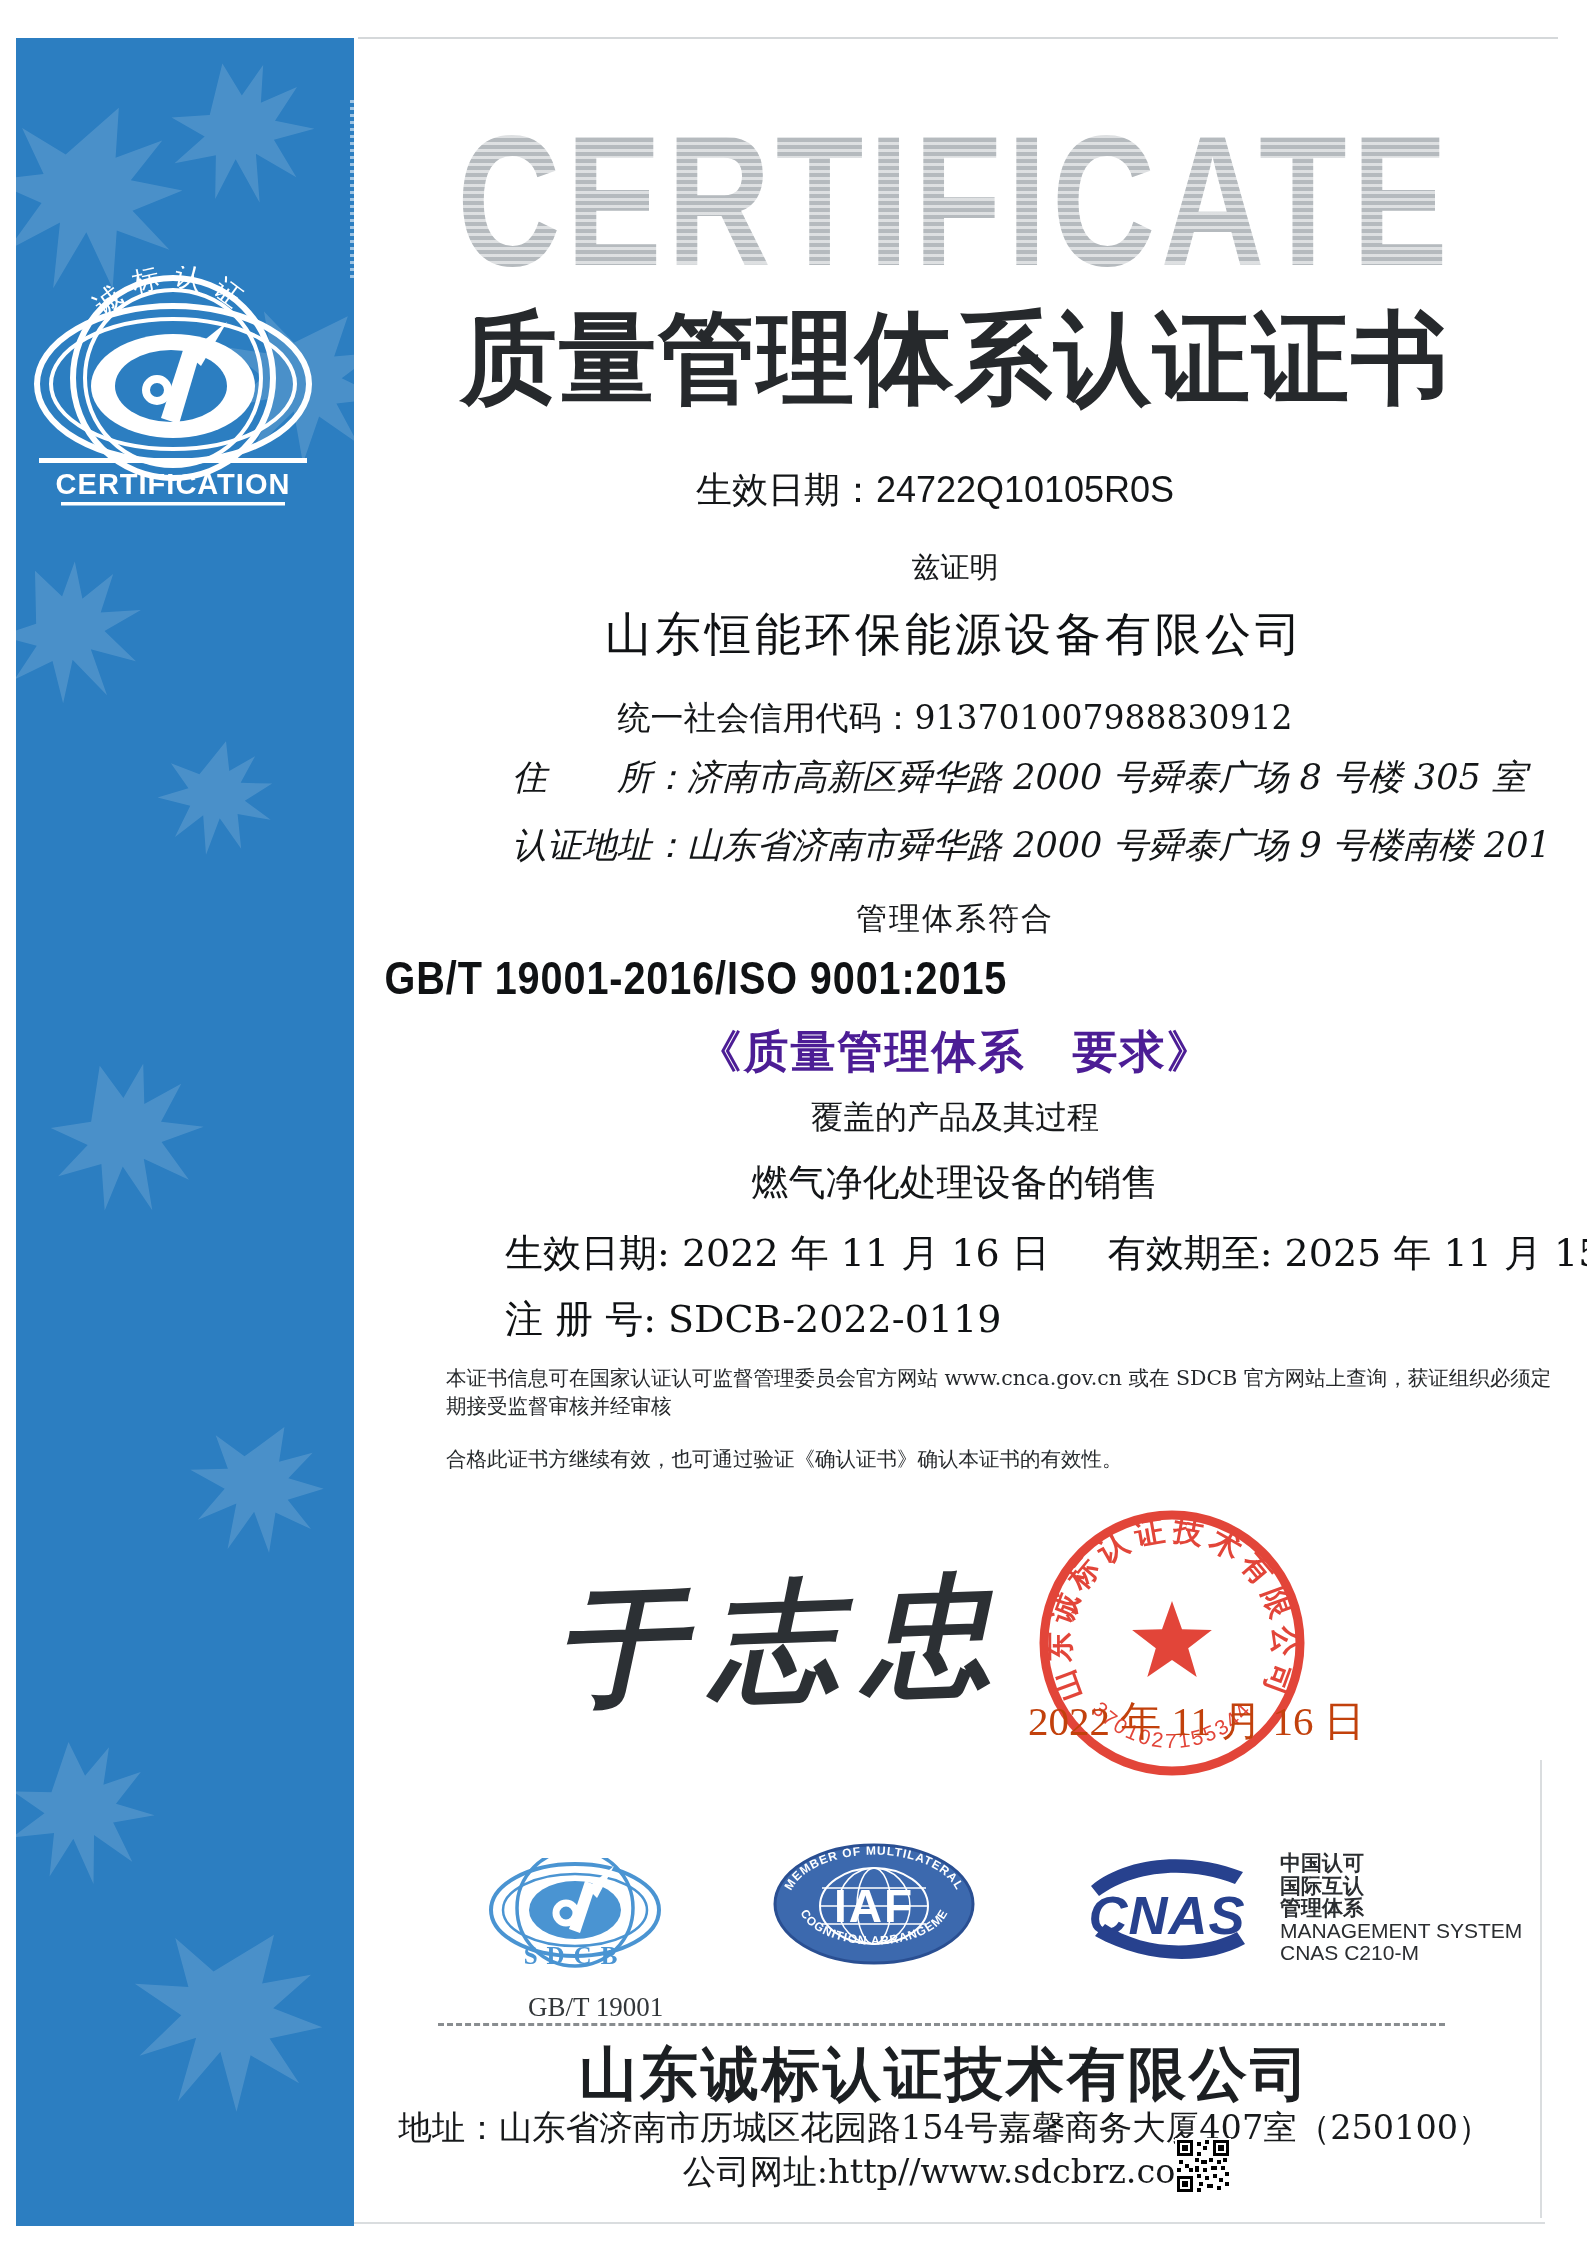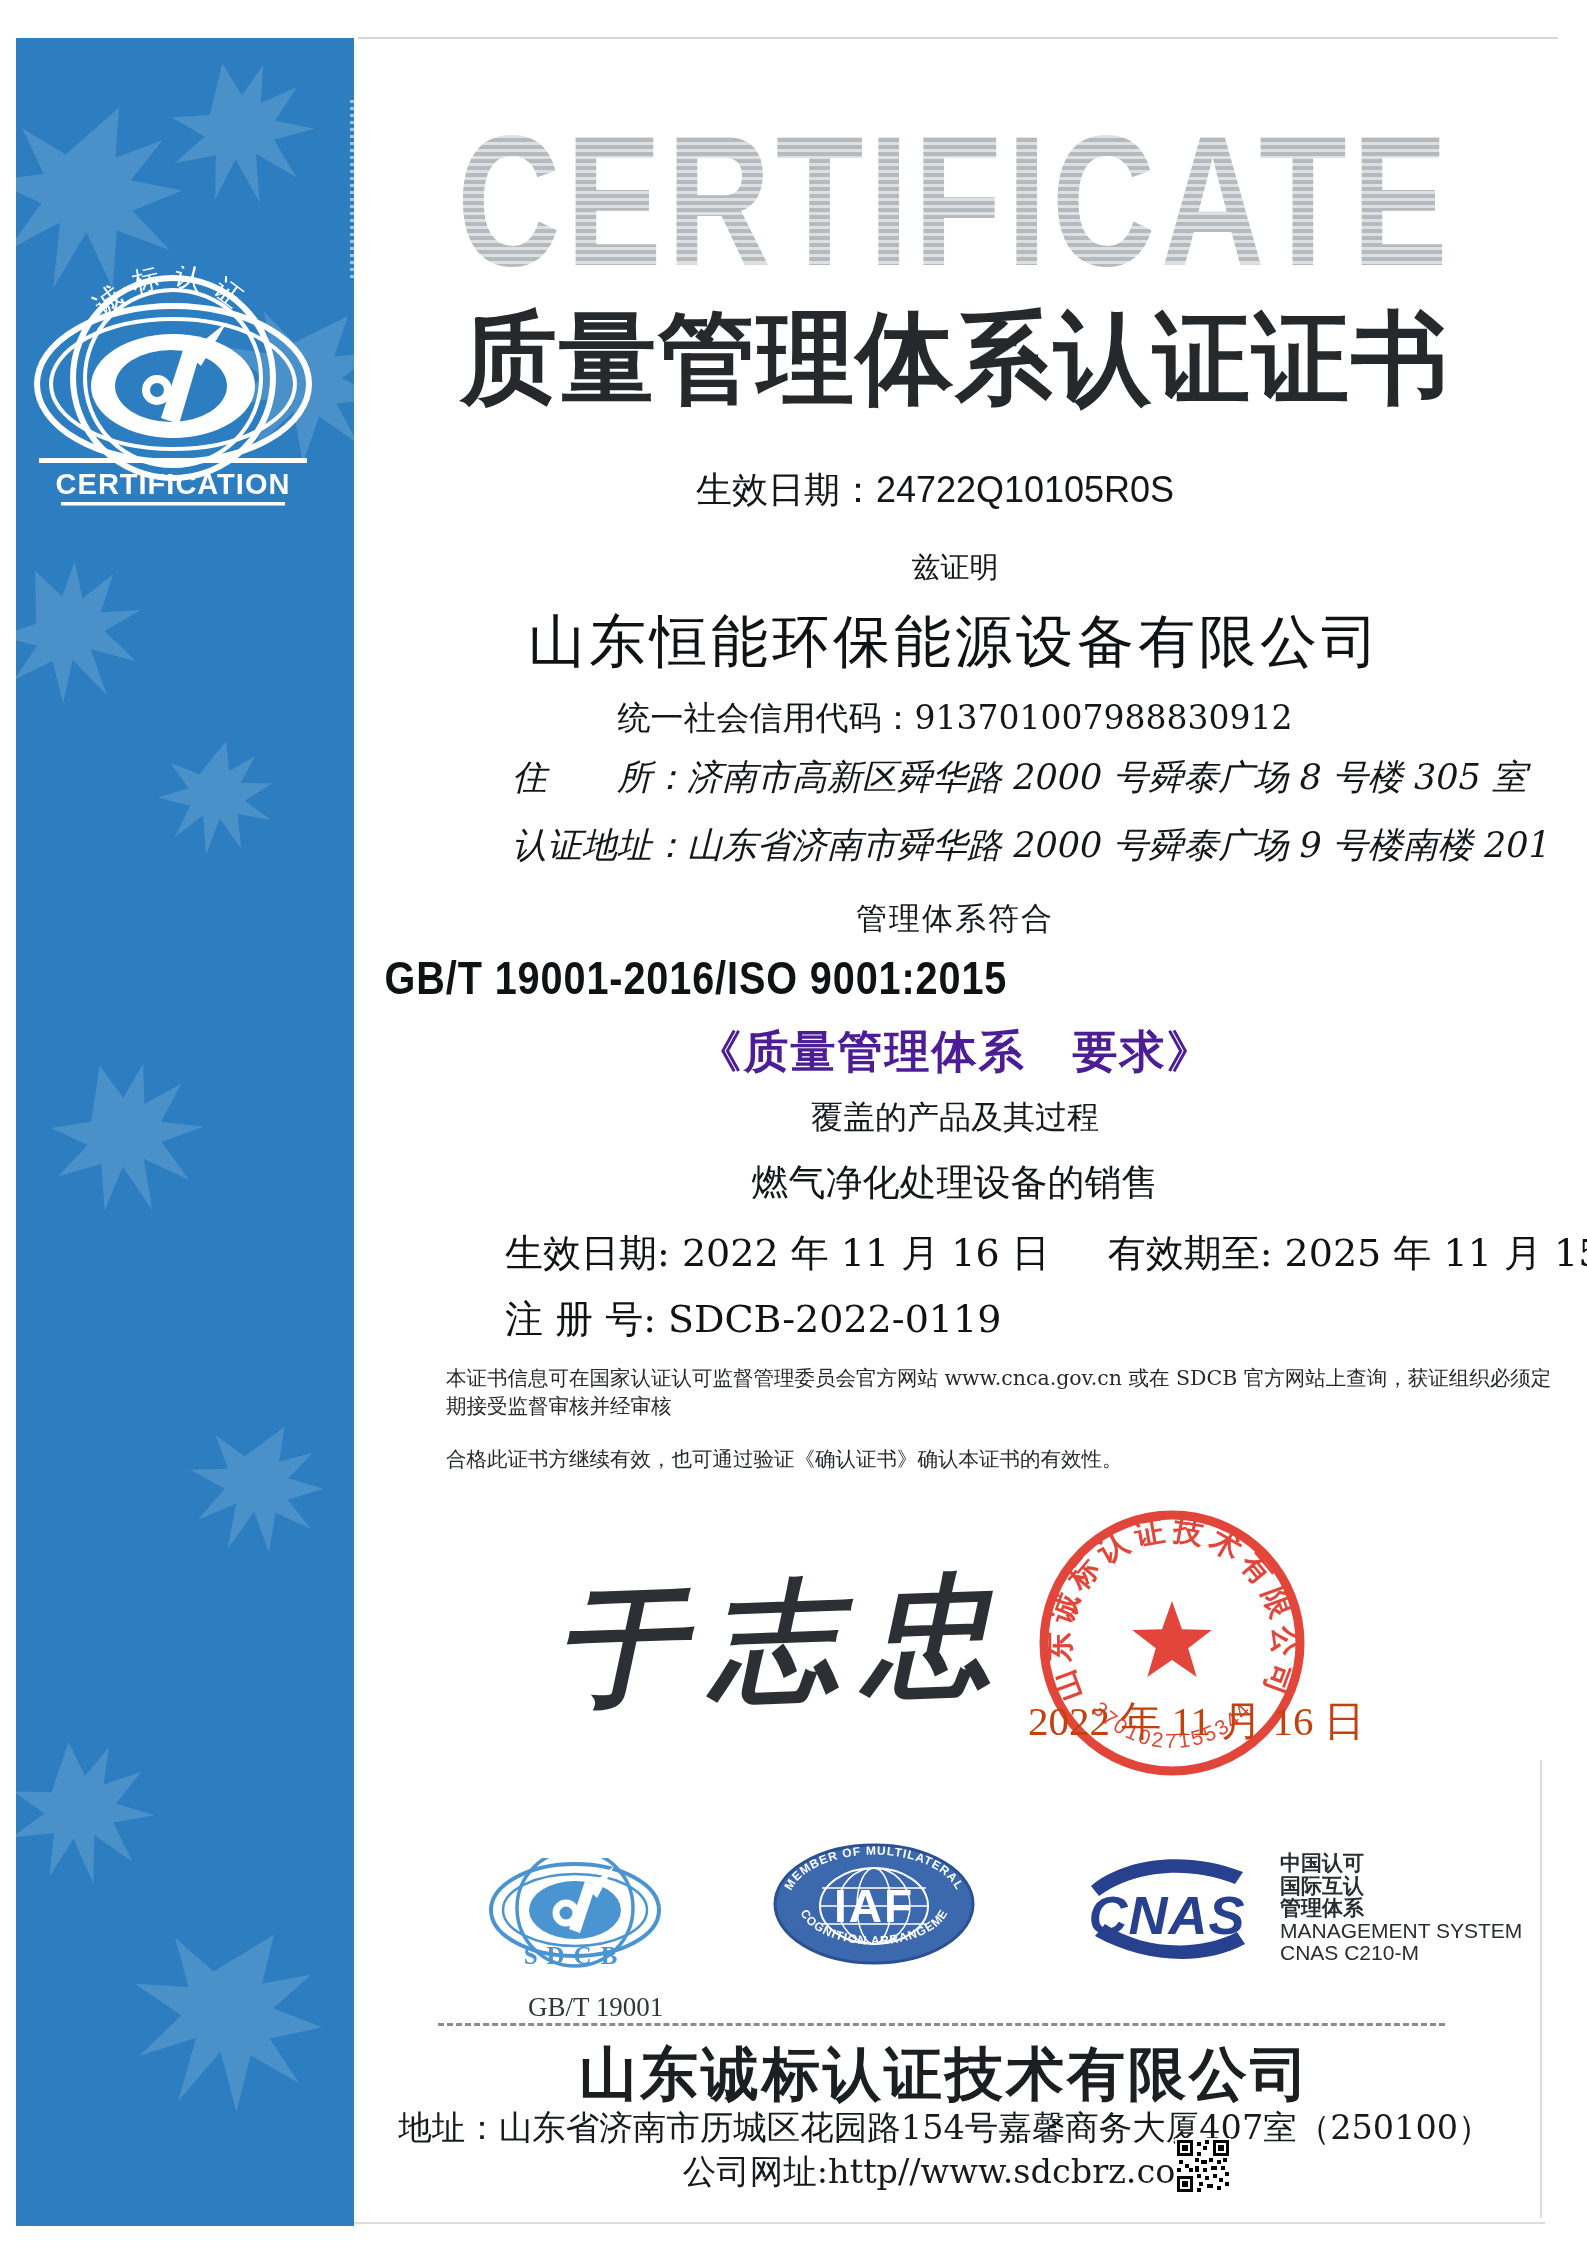--- a/index.html
+++ b/index.html
@@ -22,21 +22,21 @@
 
   .main-title{position:absolute;left:350px;top:292px;width:1210px;text-align:center;
     font-family:"Liberation Sans",sans-serif;font-weight:bold;font-size:97px;letter-spacing:2px;
     color:#26292c;transform:scaleY(1.04);transform-origin:top;}
 
   .certno{position:absolute;left:330px;top:466px;width:1210px;text-align:center;
     font-family:"Liberation Sans",sans-serif;font-size:36px;color:#141618;}
 
   .hereby{position:absolute;left:350px;top:548px;width:1210px;text-align:center;font-size:29px;color:#141618;}
   .company{position:absolute;left:350px;top:604px;width:1210px;text-align:center;
-    font-size:57px;letter-spacing:4px;color:#101214;}
+    font-size:46px;letter-spacing:4px;color:#101214;}
   .credit{position:absolute;left:350px;top:696px;width:1210px;text-align:center;font-size:33px;color:#141618;}
 
   .addr{position:absolute;left:512px;font-size:35px;color:#141618;white-space:nowrap;font-style:italic;}
 
   .conform{position:absolute;left:350px;top:898px;width:1210px;text-align:center;font-size:31px;letter-spacing:2px;color:#17191b;}
   .standard{position:absolute;left:350px;top:953px;width:1210px;text-align:left;}
   .standard span{display:inline-block;font-family:"Liberation Sans",sans-serif;font-weight:bold;
     font-size:44px;letter-spacing:1px;color:#101214;transform:scale(.9,1.05);}
   .stdname{position:absolute;left:350px;top:1022px;width:1210px;text-align:center;
     font-family:"Liberation Sans",sans-serif;font-weight:bold;font-size:45px;letter-spacing:2px;color:#4c1d95;}

